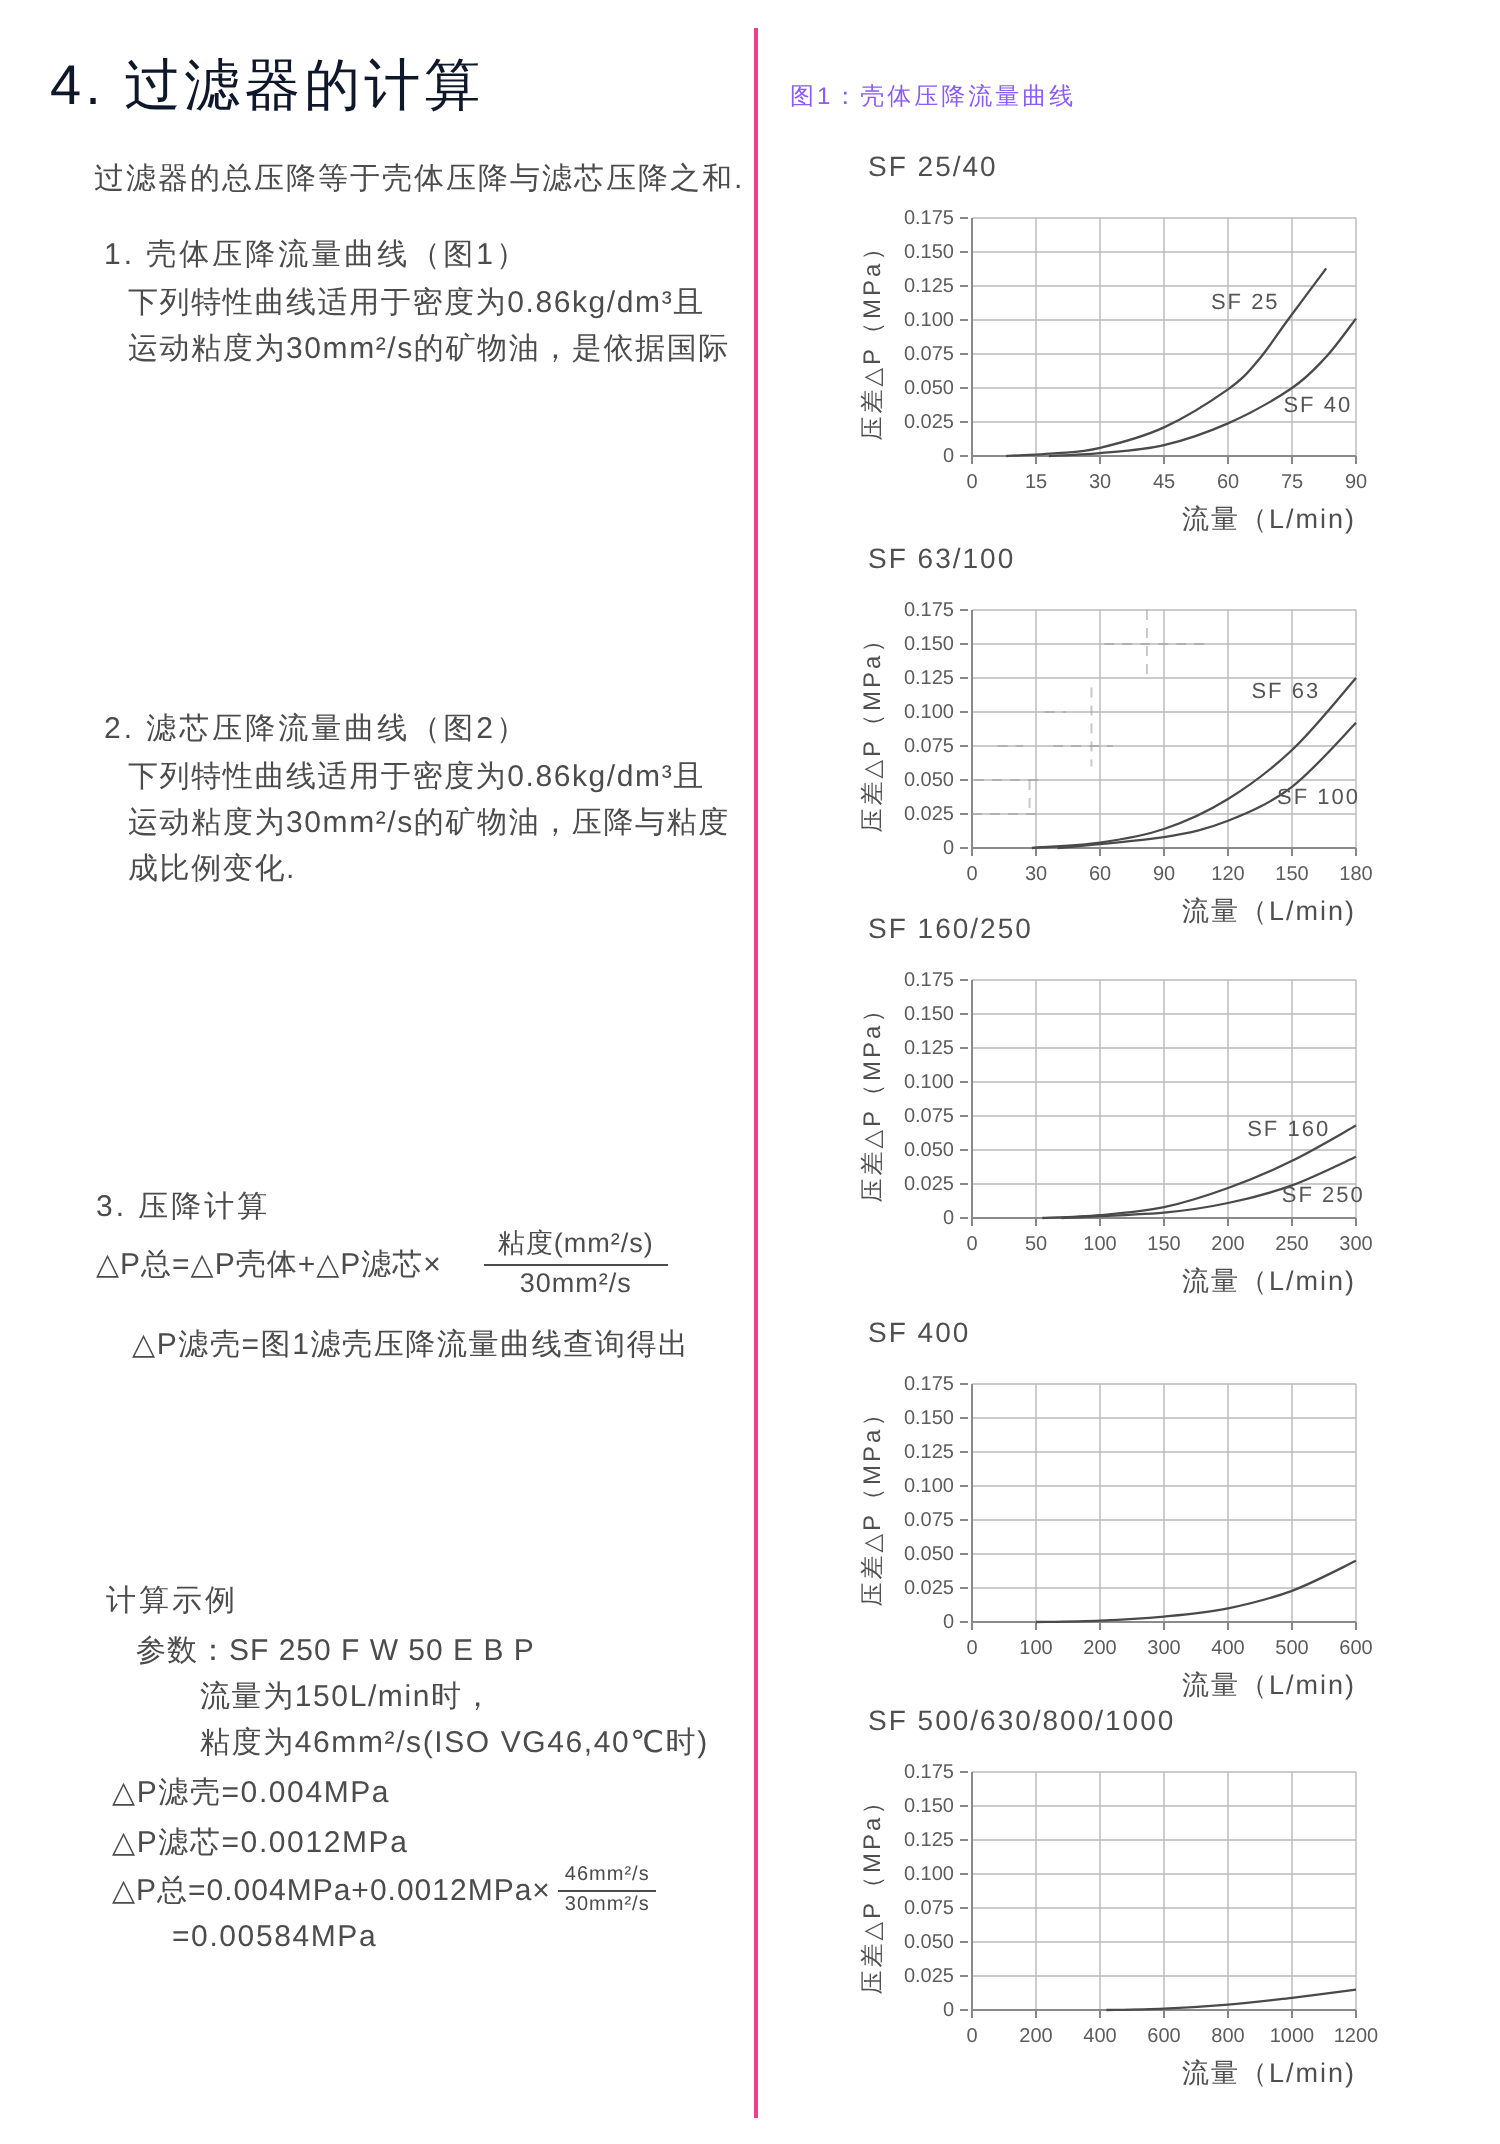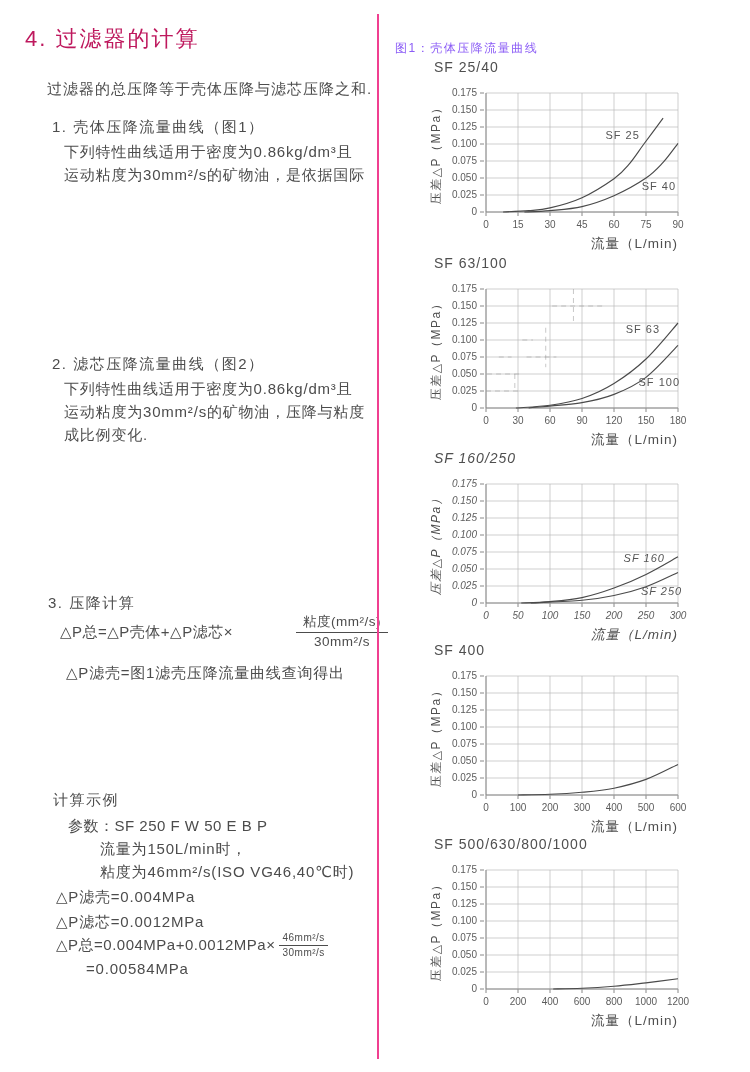--- a/index.html
+++ b/index.html
@@ -4,35 +4,35 @@
 <style>
   html,body{margin:0;padding:0;}
   body{
     width:750px;height:1072px;position:relative;overflow:hidden;
     background:#ffffff;
     font-family:"Liberation Sans","DejaVu Sans",sans-serif;
     color:#4c4c4c;
   }
   .abs{position:absolute;}
   
-  .doc-title{left:25px;top:24px;font-size:22px;color:#be185d;letter-spacing:2px;font-weight:400;}
+  .doc-title{left:25px;top:24px;font-size:28px;color:#0f172a;letter-spacing:2px;font-weight:400;}
   .intro{left:47px;top:80px;font-size:15px;letter-spacing:1px;}
   .sec-heading{font-size:15px;letter-spacing:1.5px;}
   .sec-lines{font-size:15px;letter-spacing:0.8px;line-height:23px;}
   .formula-row{display:flex;align-items:center;font-size:15px;letter-spacing:0.5px;}
   .frac{display:inline-flex;flex-direction:column;align-items:center;margin-left:21px;font-size:13.5px;line-height:1.25;}
   .frac .num{border-bottom:1.2px solid #4c4c4c;padding:0 7px 1px 7px;}
   .frac .den{padding-top:1px;}
   .frac-sm{font-size:10px;line-height:1.2;margin-left:4px;}
   .frac-sm .num{padding:0 3px 1px 3px;border-bottom:1px solid #4c4c4c;}
   .mono-like{letter-spacing:0.5px;}
   
   .divider{left:377px;top:14px;width:2px;height:1045px;background:#f03f90;}
   .fig-header{left:395px;top:20px;font-size:12px;color:#8b5cf6;letter-spacing:1.5px;margin-top:20px;}
-  .chart-block{left:382px;width:360px;height:196px;}
+  .chart-block{left:382px;width:360px;height:196px;margin-top:16px;}
   .chart-title{position:absolute;left:52px;top:4px;font-size:14px;color:#4f4f4f;letter-spacing:1px;}
   .chart-block svg{position:absolute;left:0;top:24px;}
   svg text{font-family:"Liberation Sans","DejaVu Sans",sans-serif;}
   svg .tick{font-size:10px;fill:#5c5c5c;}
   svg .curve-label{font-size:11px;fill:#555555;letter-spacing:1px;}
   svg .axis-label{font-size:13.5px;fill:#4f4f4f;letter-spacing:1px;}
   svg .y-axis-label{font-size:12px;fill:#4f4f4f;letter-spacing:1.5px;}
 </style>
 </head>
 <body>
@@ -48,21 +48,21 @@
 </div>
 
 <div class="abs sec-heading" style="left:52px;top:355px;">2. 滤芯压降流量曲线（图2）</div>
 <div class="abs sec-lines" style="left:64px;top:377px;">
   <div>下列特性曲线适用于密度为0.86kg/dm³且</div>
   <div>运动粘度为30mm²/s的矿物油，压降与粘度</div>
   <div>成比例变化.</div>
 </div>
 
 <div class="abs sec-heading" style="left:48px;top:594px;">3. 压降计算</div>
-<div class="abs formula-row" style="left:60px;top:614px;gap:42px;">
+<div class="abs formula-row" style="left:48px;top:614px;">
   <span>△P总=△P壳体+△P滤芯×</span>
   <span class="frac">
     <span class="num">粘度(mm²/s)</span>
     <span class="den">30mm²/s</span>
   </span>
 </div>
 <div class="abs sec-lines" style="left:66px;top:661px;">
   <div>△P滤壳=图1滤壳压降流量曲线查询得出</div>
 </div>
 
@@ -205,21 +205,21 @@
       <line x1="132.8" y1="99" x2="132.8" y2="115.32" stroke="#9c9c9c" stroke-width="1" stroke-dasharray="5 4" opacity="0.55"></line>
       <line x1="104" y1="116" x2="139.2" y2="116" stroke="#9c9c9c" stroke-width="1" stroke-dasharray="5 4" opacity="0.55"></line>
       <path d="M133.9 133.0C139.6 132.5 157.0 131.9 168.0 130.3C179.0 128.7 189.3 127.1 200.0 123.5C210.7 119.9 221.3 115.1 232.0 108.5C242.7 101.9 253.3 94.1 264.0 84.0C274.7 74.0 290.7 54.0 296.0 48.0" fill="none" stroke="#4a4a4a" stroke-width="1.15"></path>
       <text x="243.73333333333332" y="58.19999999999999" class="curve-label">SF 63</text>
       <path d="M146.7 133.0C155.6 132.1 185.8 129.8 200.0 127.6C214.2 125.3 221.3 123.6 232.0 119.4C242.7 115.2 253.3 110.6 264.0 102.4C274.7 94.2 290.7 75.8 296.0 70.4" fill="none" stroke="#4a4a4a" stroke-width="1.15"></path>
       <text x="256.5333333333333" y="111.24" class="curve-label">SF 100</text>
       <text x="296" y="169" text-anchor="end" class="axis-label">流量（L/min)</text>
       <text x="58" y="73.5" text-anchor="middle" class="y-axis-label" transform="rotate(-90 58 73.5)">压差△P（MPa）</text>
     </svg>
 </div>
-<div class="abs chart-block" style="top:446px;font-style:italic;">
+<div class="abs chart-block" style="top:436px;">
   <div class="chart-title">SF 160/250</div>
   <svg width="360" height="172">
       <line x1="104" y1="14" x2="104" y2="133" stroke="#bababa" stroke-width="0.7"></line>
       <line x1="104" y1="133" x2="104" y2="137" stroke="#7a7a7a" stroke-width="0.9"></line>
       <text x="104" y="149" text-anchor="middle" class="tick">0</text>
       <line x1="136" y1="14" x2="136" y2="133" stroke="#bababa" stroke-width="0.7"></line>
       <line x1="136" y1="133" x2="136" y2="137" stroke="#7a7a7a" stroke-width="0.9"></line>
       <text x="136" y="149" text-anchor="middle" class="tick">50</text>
       <line x1="168" y1="14" x2="168" y2="133" stroke="#bababa" stroke-width="0.7"></line>
       <line x1="168" y1="133" x2="168" y2="137" stroke="#7a7a7a" stroke-width="0.9"></line>

